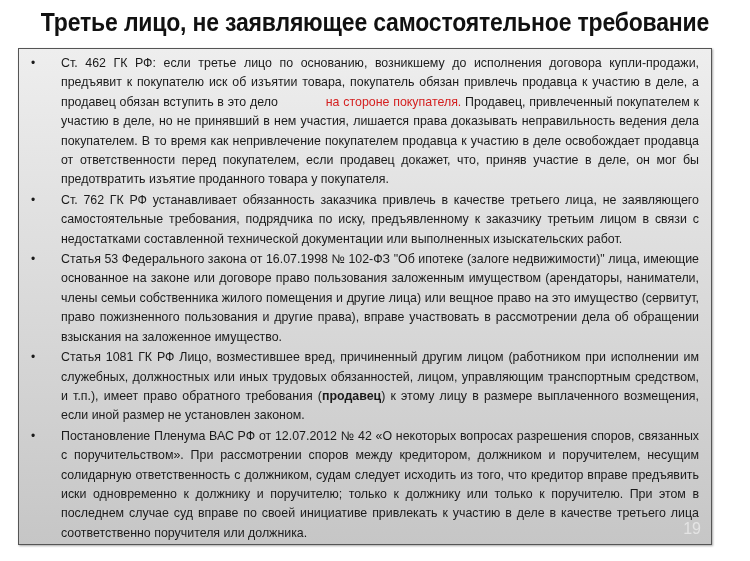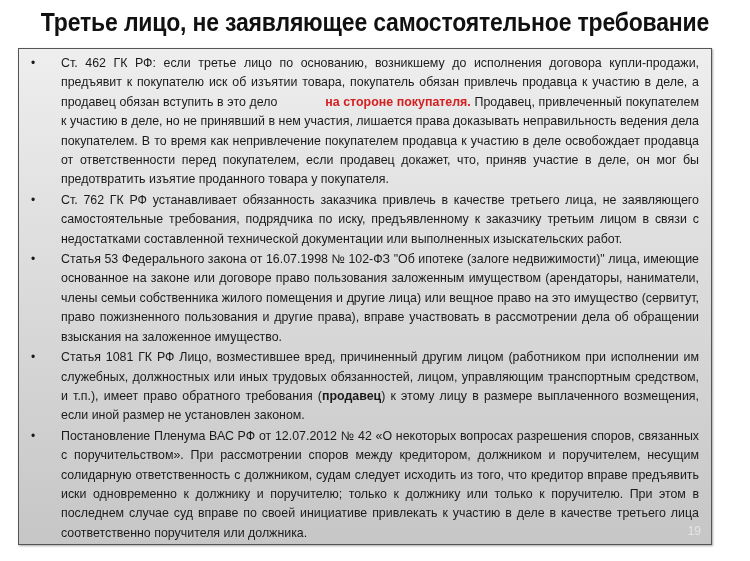--- a/index.html
+++ b/index.html
@@ -18,24 +18,24 @@
     background: linear-gradient(to bottom, #eeeeee 0%, #dcdcdc 45%, #c6c6c6 100%);
     box-shadow: 1px 1px 2px rgba(0,0,0,0.35);
     box-sizing: border-box;
   }
   .bullet-list { list-style: none; margin: 0; padding: 5px 12px 0 8px; }
   .bullet-item {
     position: relative; padding-left: 34px; font-size: 12.4px; line-height: 19.4px;
     color: #1a1a1a; text-align: justify; margin-bottom: 1px;
   }
   .bullet-dot { position: absolute; left: 4px; top: 0; font-size: 12px; }
-  .hl-red { color: #d42020; font-weight: bold; margin-left: 44px; }
+  .hl-red { color: #d42020; font-weight: normal; margin-left: 44px; }
   .hl-bold { font-weight: bold; }
   .page-number {
-    position: absolute; right: 10px; bottom: 6px; font-size: 12px; color: #e4e4e4;
+    position: absolute; right: 10px; bottom: 6px; font-size: 16px; color: #e4e4e4;
   }
 </style>
 </head>
 <body>
 
 <div class="slide-title">Третье лицо, не заявляющее самостоятельное требование</div>
 
 <div class="content-box">
   <ul class="bullet-list">
     <li class="bullet-item">

